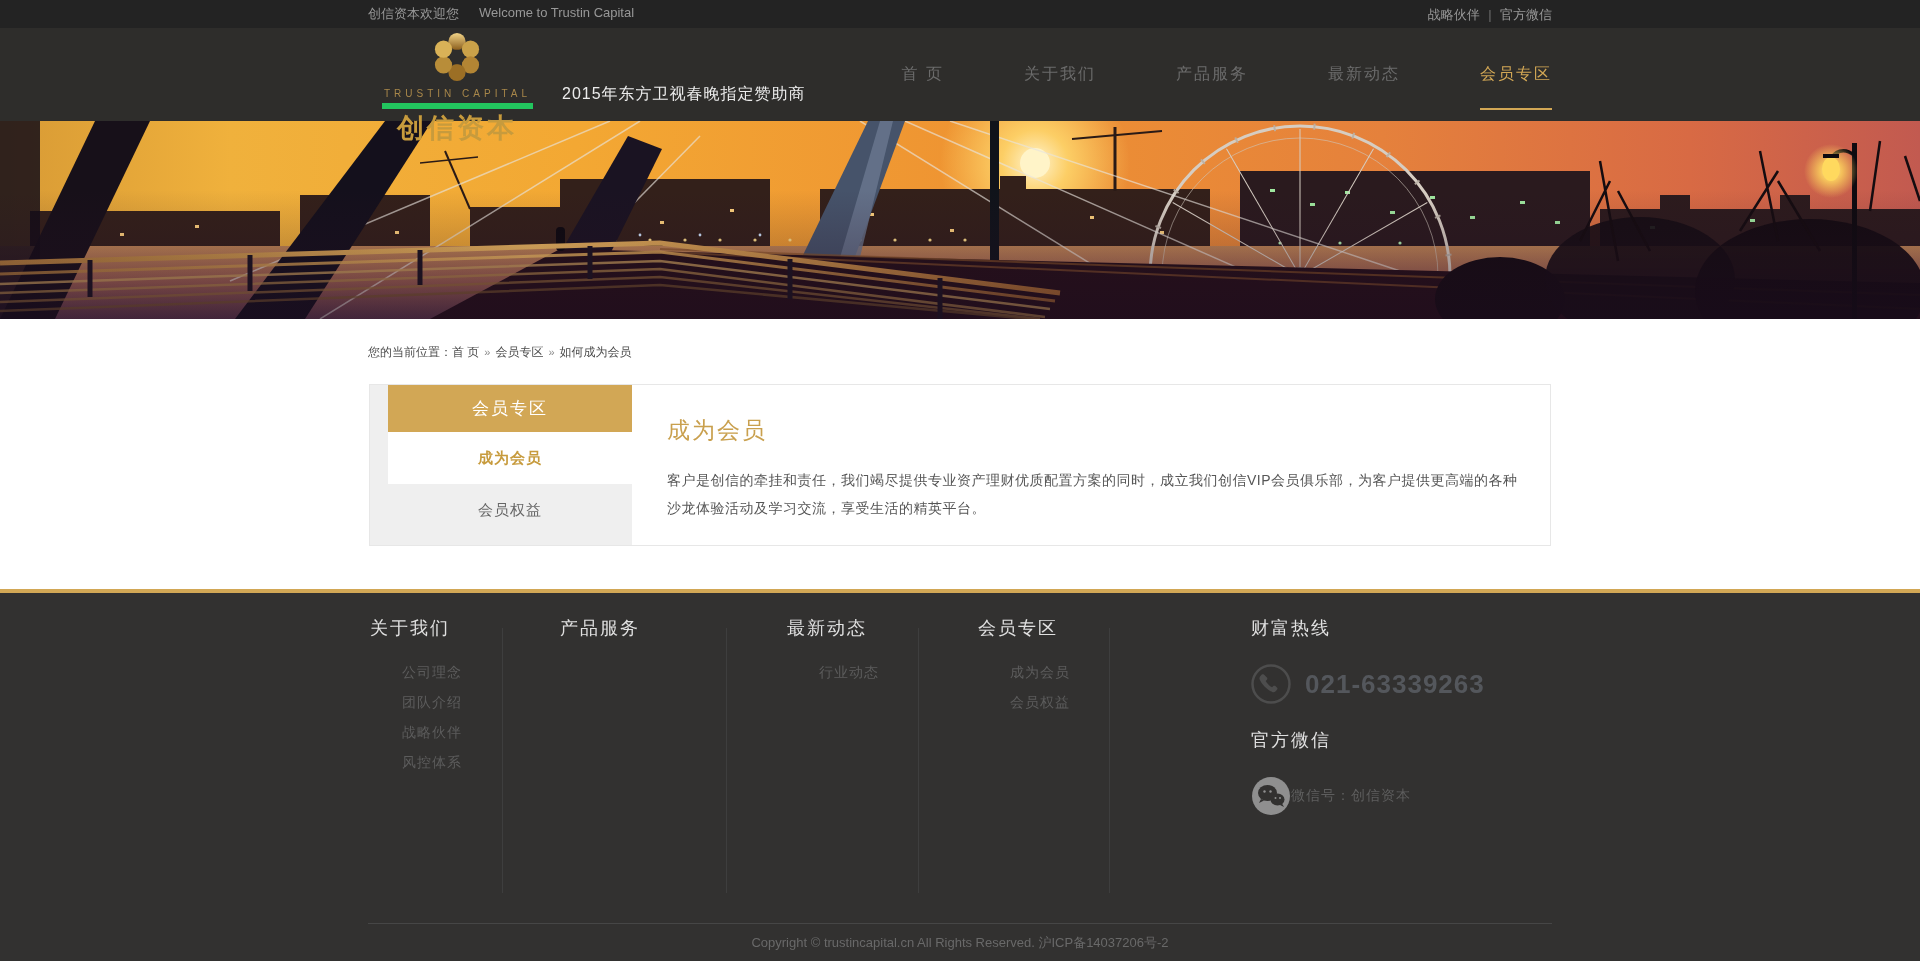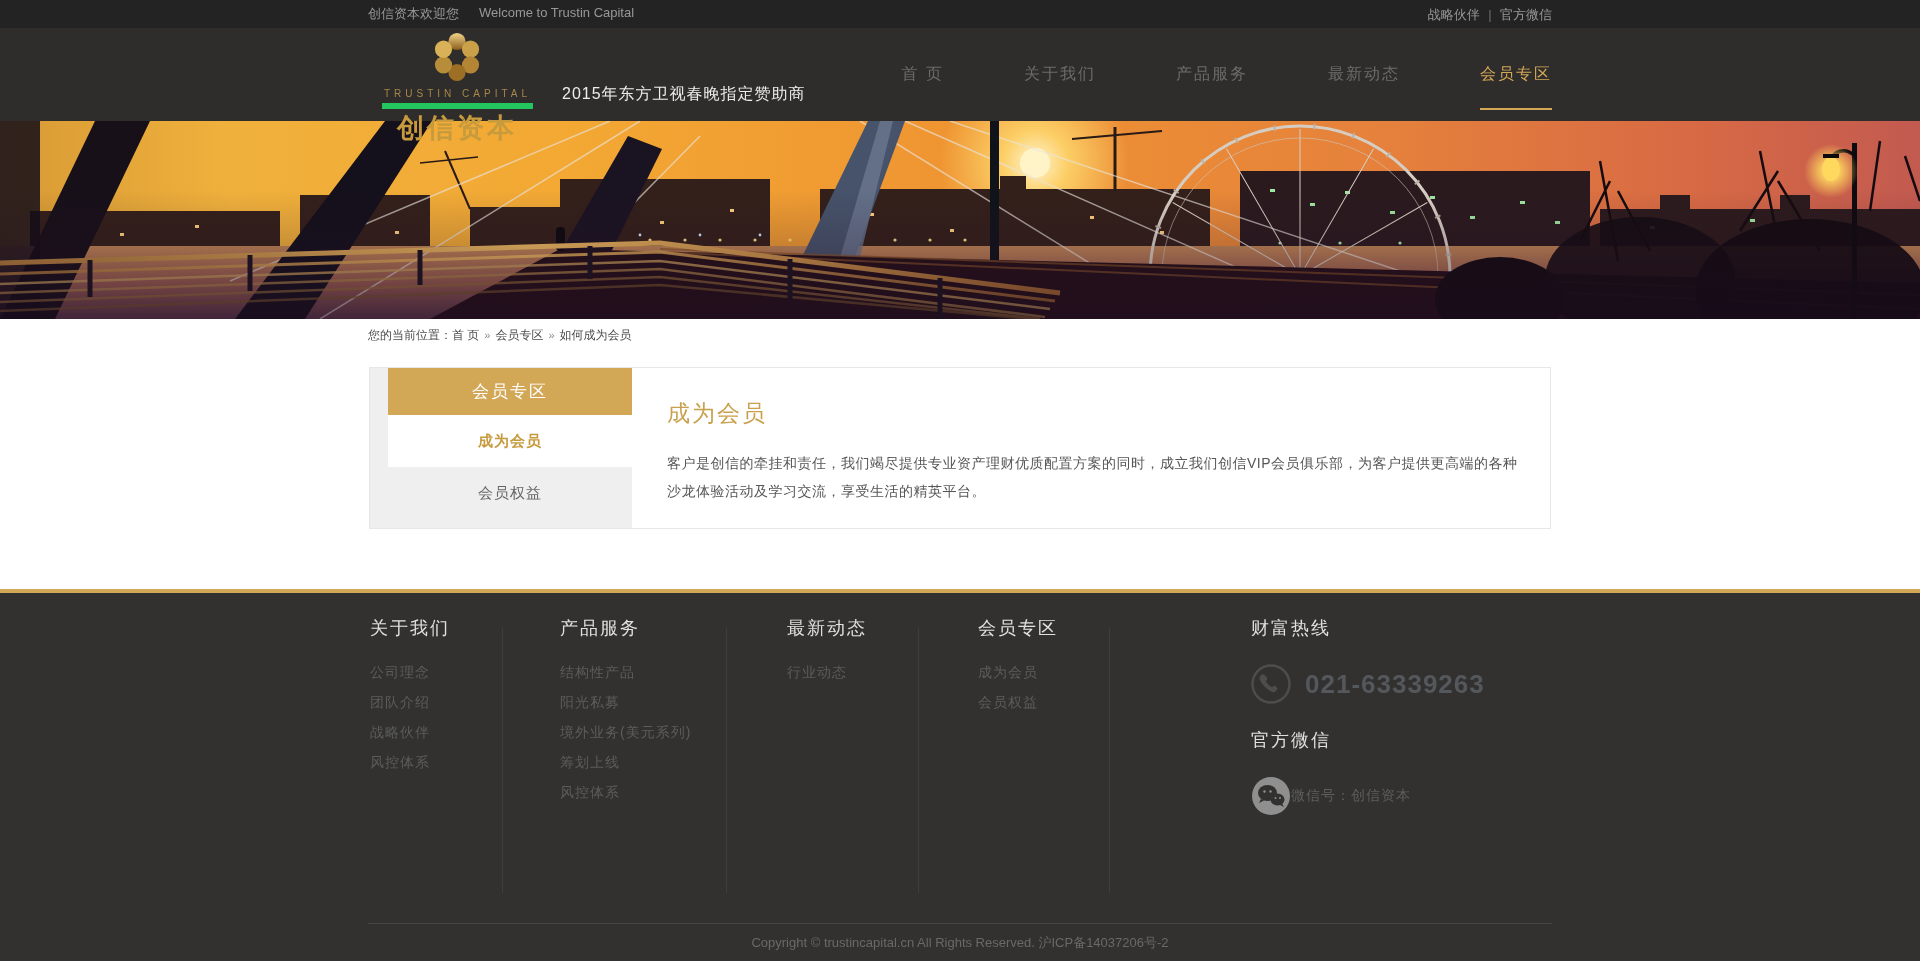--- a/index.html
+++ b/index.html
@@ -28,41 +28,41 @@
   .nav-menu li a { font-size:16px; color:#6b6b6b; letter-spacing:2px; white-space:nowrap; }
   .nav-menu li.active a { color:#d2a755; }
   .nav-menu li.active::after { content:""; position:absolute; left:0; right:0; bottom:11px; height:2px; background:#d2a755; }
 
   
   .hero { position:relative; height:198px; overflow:hidden; background:#2a1620; }
   .hero svg { display:block; }
 
   
   .main { height:270px; background:#fff; }
-  .breadcrumb { width:1184px; margin:0 auto; padding-top:8px; font-size:12px; color:#4c4c4c; }
+  .breadcrumb { width:1184px; margin:0 auto; padding-top:25px; font-size:12px; color:#4c4c4c; }
   .breadcrumb a { color:#4c4c4c; }
   .breadcrumb .bsep { color:#8a8a8a; margin:0 5px; font-size:11px; }
   .content-box { width:1182px; margin:23px auto 0; height:162px; border:1px solid #e7e7e7; background:#fff; display:flex; }
   .side { width:262px; background:#efefef; }
   .side-menu { margin-left:18px; width:244px; }
   .side-title { height:47px; background:#d2a755; color:#fff; font-size:17px; letter-spacing:2px; display:flex; align-items:center; justify-content:center; }
   .side-item { height:52px; display:flex; align-items:center; justify-content:center; font-size:15px; color:#666; letter-spacing:1px; cursor:pointer; }
   .side-item.active { background:#fff; color:#c79b3d; font-weight:bold; }
   .content { flex:1; padding:22px 30px 0 35px; }
   .content h1 { font-size:23px; font-weight:normal; color:#c9a04e; letter-spacing:2px; margin:8px 0 20px; }
   .content p { font-size:14px; color:#565656; line-height:28px; letter-spacing:.5px; }
 
   
   .gold-line { height:4px; background:#d2a755; }
   .footer { position:relative; height:368px; background:#323130; }
   .footer-inner { position:relative; width:1184px; height:100%; margin:0 auto; }
   .fcol { position:absolute; top:25px; }
   .fcol h3 { font-size:18px; font-weight:normal; color:#e0e0e0; letter-spacing:2px; line-height:20px; margin-bottom:26px; }
   .fcol ul { list-style:none; }
-  .fcol li { margin-bottom:14px; line-height:16px; }
+  .fcol li { margin-bottom:14px; line-height:16px;margin-left:32px; }
   .fcol li a { font-size:14px; color:#5c5c5c; letter-spacing:1px; }
   .fdiv { position:absolute; top:35px; width:1px; height:265px; background:#3e3e3e; }
   .c1{left:2px;} .c2{left:192px;} .c3{left:419px;} .c4{left:610px;} .c5{left:851px;margin-left:32px;}
   .d1{left:134px;} .d2{left:358px;} .d3{left:550px;} .d4{left:741px;}
   .contact-row { display:flex; align-items:center; gap:14px; margin-top:18px; }
   .phone-number { font-size:26px; font-weight:bold; color:#54575c; letter-spacing:1px; }
   .wechat-title { margin-top:26px; }
   .wechat-row { display:flex; align-items:center; margin-top:12px; }
   .wechat-caption { font-size:14px; color:#5e5e5e; letter-spacing:1px; }
   .copy-divider { position:absolute; left:0; right:0; top:330px; height:1px; background:#464646; }
@@ -372,27 +372,20 @@
         <ul>
           <li><a href="#">公司理念</a></li>
           <li><a href="#">团队介绍</a></li>
           <li><a href="#">战略伙伴</a></li>
           <li><a href="#">风控体系</a></li>
         </ul>
       </div>
 
       <div class="fcol c2">
         <h3>产品服务</h3>
-        <ul>
-          <li><a href="#">结构性产品</a></li>
-          <li><a href="#">阳光私募</a></li>
-          <li><a href="#">境外业务(美元系列)</a></li>
-          <li><a href="#">筹划上线</a></li>
-          <li><a href="#">风控体系</a></li>
-        </ul>
       </div>
 
       <div class="fcol c3">
         <h3>最新动态</h3>
         <ul>
           <li><a href="#">行业动态</a></li>
         </ul>
       </div>
 
       <div class="fcol c4">

